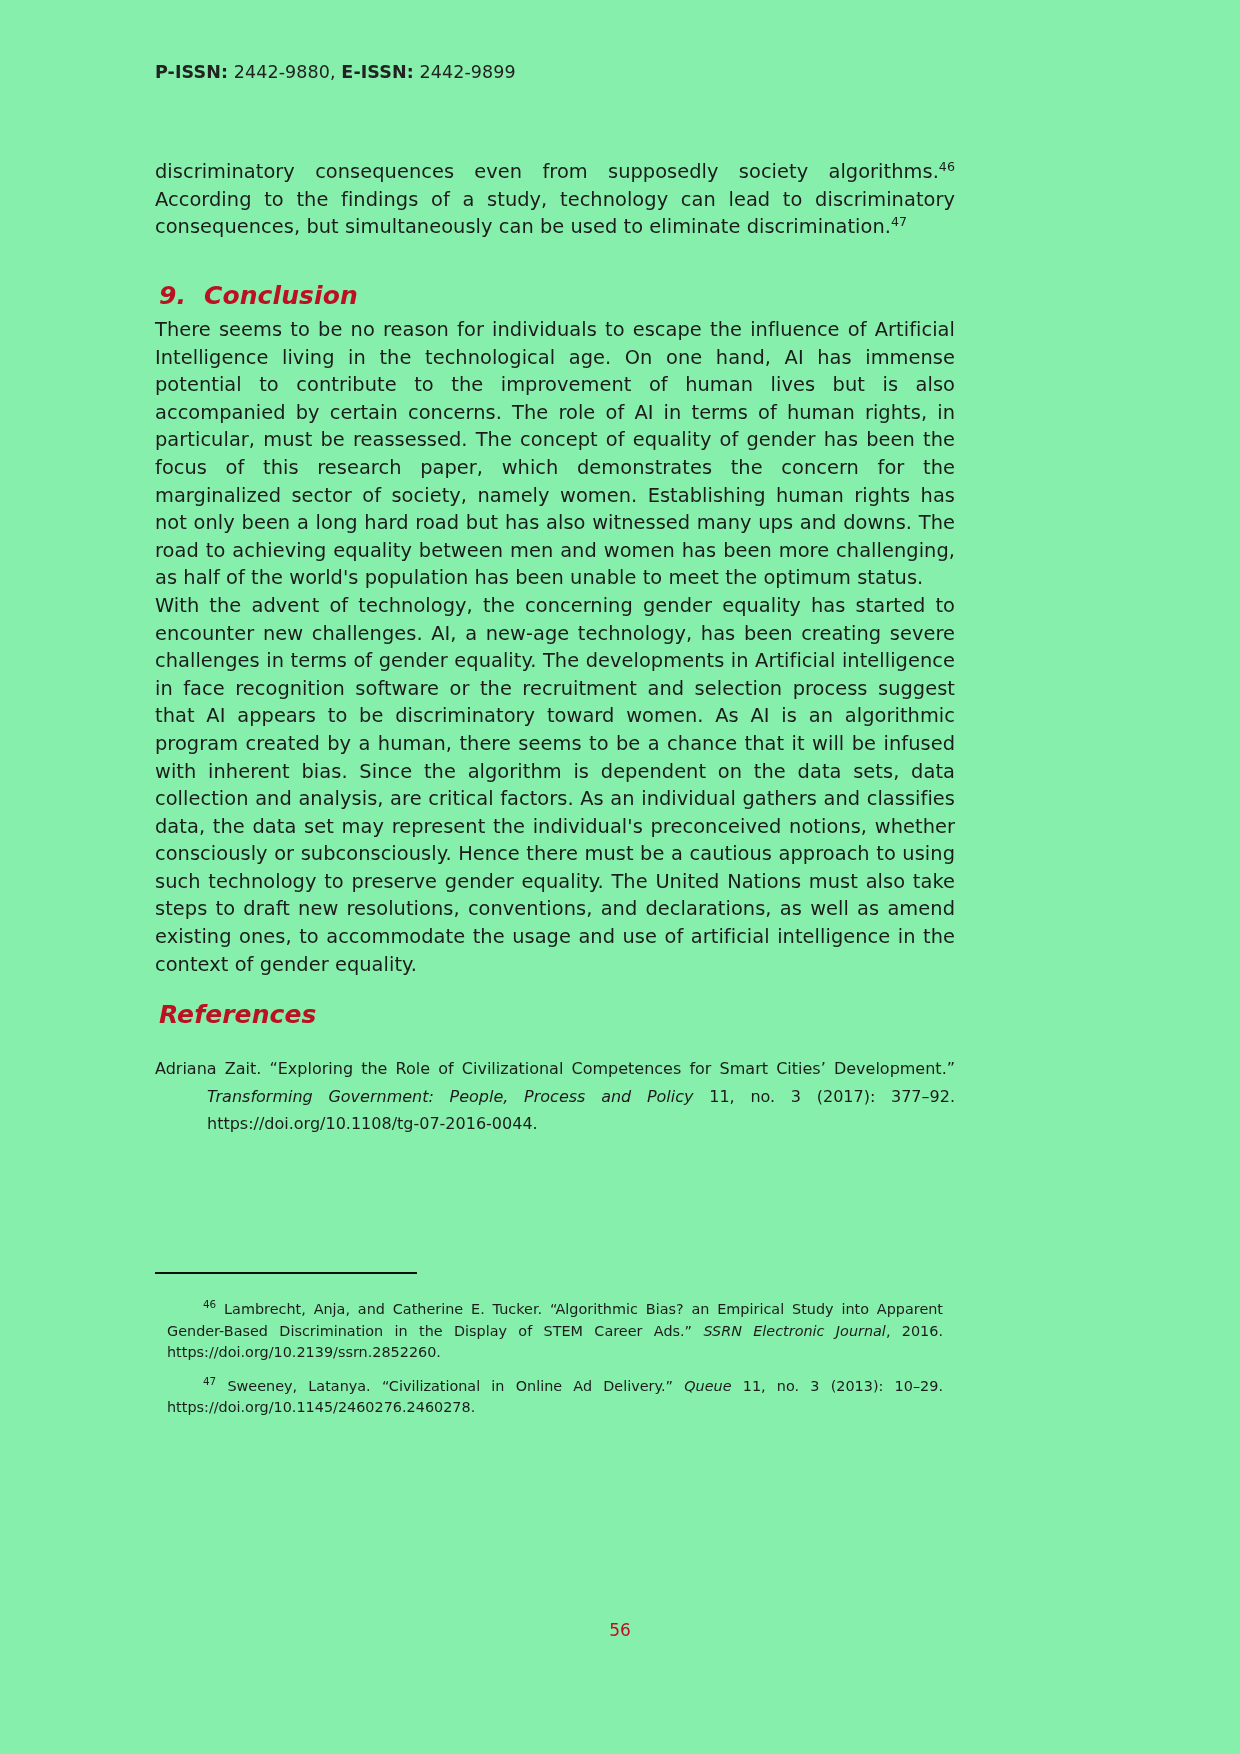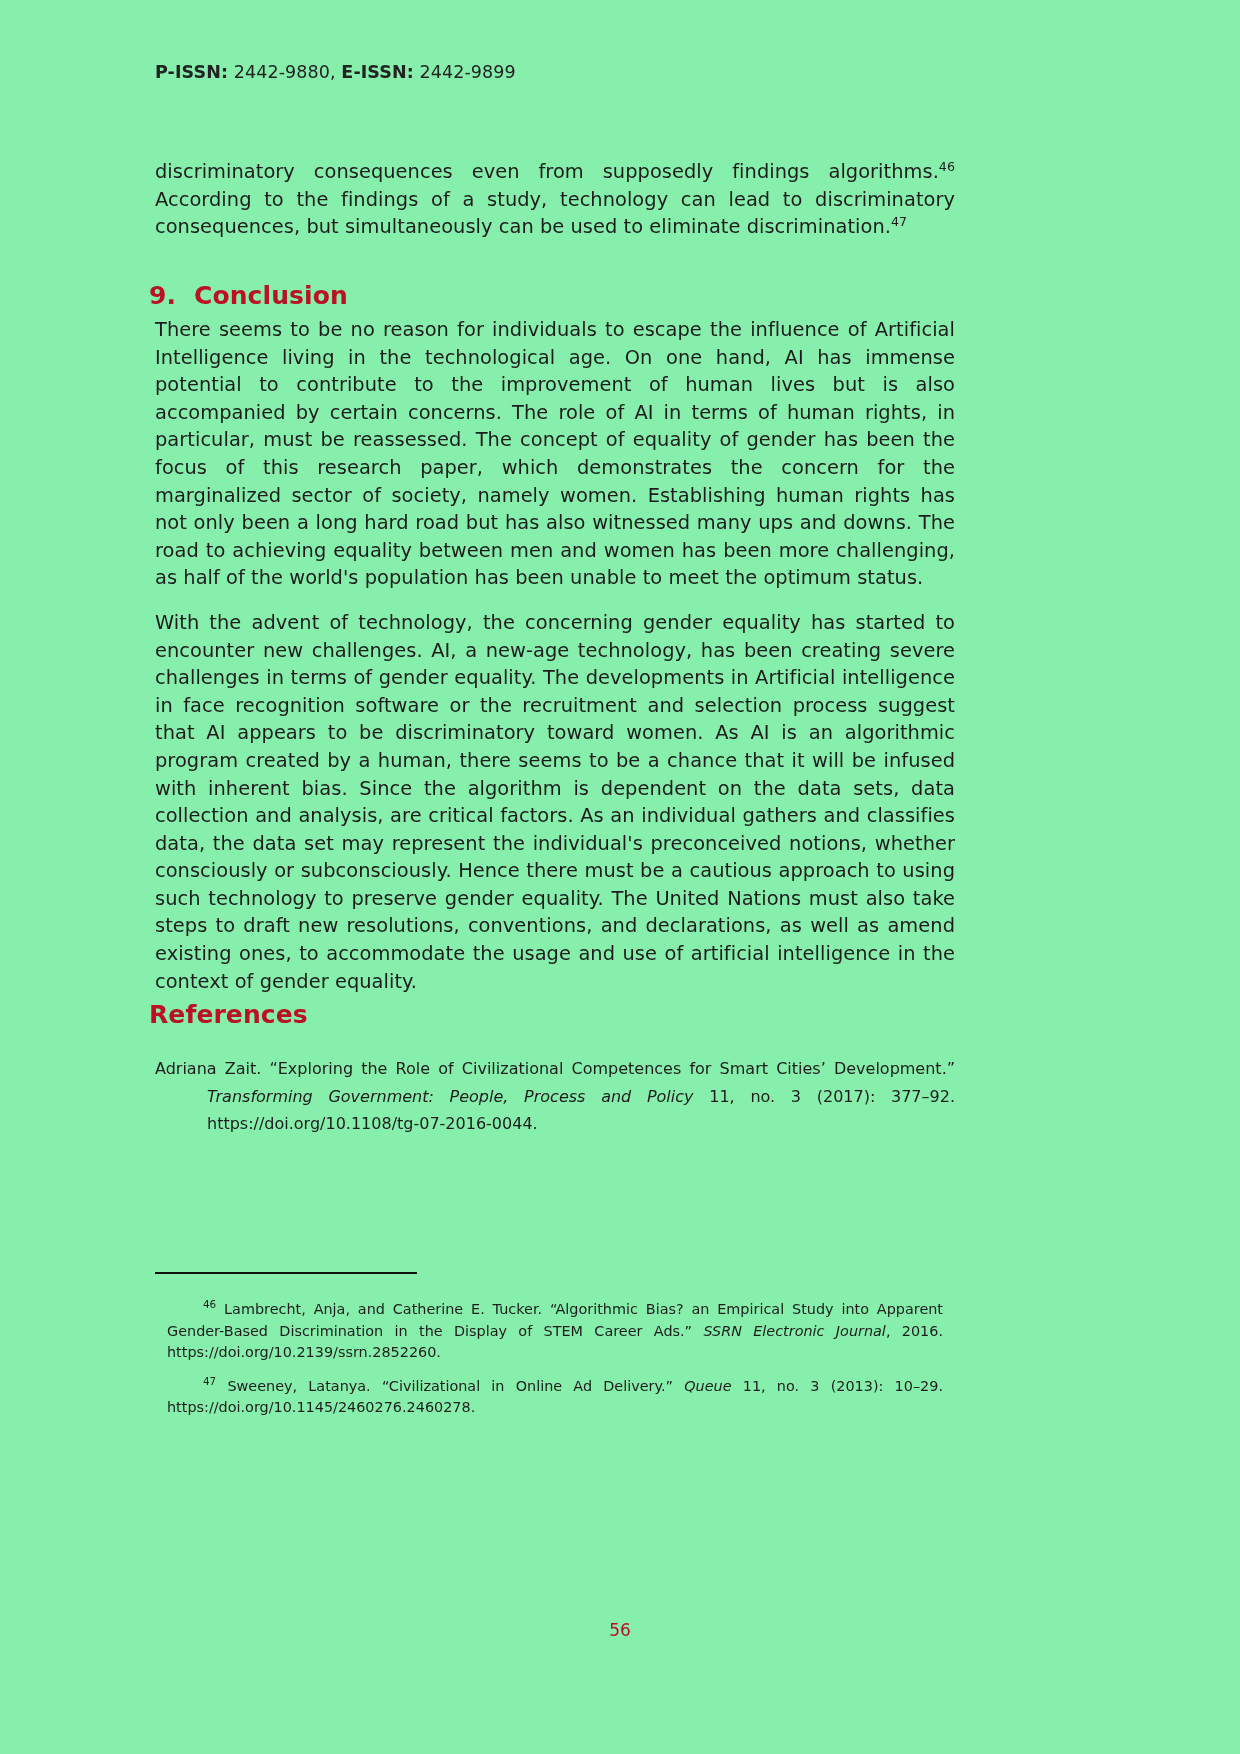--- a/index.html
+++ b/index.html
@@ -44,37 +44,37 @@
   p.body {
     margin: 0 0 0 0;
     font-size: 19.4px;
     line-height: 27.6px;
     color: #1c1c1c;
     text-align: justify;
     text-justify: inter-word;
     letter-spacing: 0.05px;
   }
   p.body + p.body {
-    margin-top: 17px;
   }
   sup.fn {
     font-size: 12.6px;
     vertical-align: super;
     line-height: 0;
   }
 
   
   .heading {
     position: absolute;
-    left: 149px;
+    left: 159px;
     width: 800px;
     color: #bb1122;
     font-size: 25px;
     font-weight: bold;
     letter-spacing: 0.1px;
+    font-style: italic;
   }
   .heading .num {
     display: inline-block;
     min-width: 45px;
   }
 
   
   .ref-list {
     position: absolute;
     left: 155px;
@@ -135,21 +135,21 @@
 </head>
 <body>
 
 <div class="page">
 
   <div class="running-head">
     <b>P-ISSN:</b><span> 2442-9880, </span><b>E-ISSN:</b><span> 2442-9899</span>
   </div>
 
   <div class="body-block" style="top:158px;">
-    <p class="body"><span>discriminatory consequences even from supposedly findings algorithms.</span><sup class="fn">46</sup><span>  According to the findings of a study, technology can lead to discriminatory consequences, but simultaneously can be used to eliminate discrimination.</span><sup class="fn">47</sup></p>
+    <p class="body"><span>discriminatory consequences even from supposedly society algorithms.</span><sup class="fn">46</sup><span>  According to the findings of a study, technology can lead to discriminatory consequences, but simultaneously can be used to eliminate discrimination.</span><sup class="fn">47</sup></p>
   </div>
 
   <div class="heading" style="top:281px;">
     <span class="num">9.</span><span>Conclusion</span>
   </div>
 
   <div class="body-block" style="top:316px;">
     <p class="body">There seems to be no reason for individuals to escape the influence of Artificial Intelligence living in the technological age. On one hand, AI has immense potential to contribute to the improvement of human lives but is also accompanied by certain concerns. The role of AI in terms of human rights, in particular, must be reassessed. The concept of equality of gender has been the focus of this research paper, which demonstrates the concern for the marginalized sector of society, namely women. Establishing human rights has not only been a long hard road but has also witnessed many ups and downs. The road to achieving equality between men and women has been more challenging, as half of the world's population has been unable to meet the optimum status.</p>
     <p class="body">With the advent of technology, the concerning gender equality has started to encounter new challenges. AI, a new-age technology, has been creating severe challenges in terms of gender equality. The developments in Artificial intelligence in face recognition software or the recruitment and selection process suggest that AI appears to be discriminatory toward women. As AI is an algorithmic program created by a human, there seems to be a chance that it will be infused with inherent bias. Since the algorithm is dependent on the data sets, data collection and analysis, are critical factors. As an individual gathers and classifies data, the data set may represent the individual's preconceived notions, whether consciously or subconsciously. Hence there must be a cautious approach to using such technology to preserve gender equality. The United Nations must also take steps to draft new resolutions, conventions, and declarations, as well as amend existing ones, to accommodate the usage and use of artificial intelligence in the context of gender equality.</p>
   </div>

